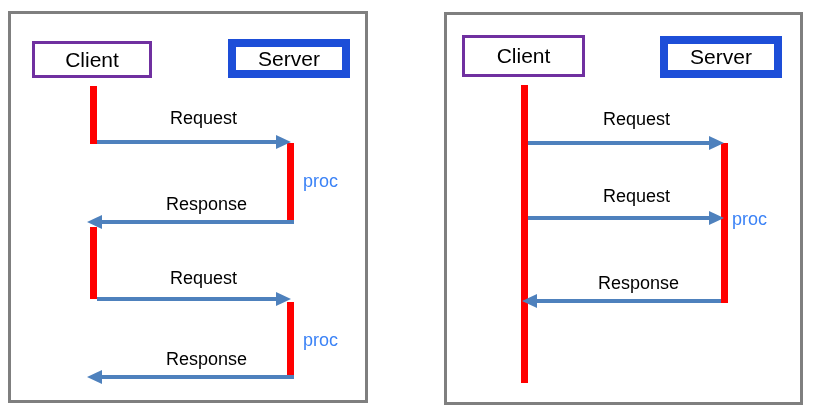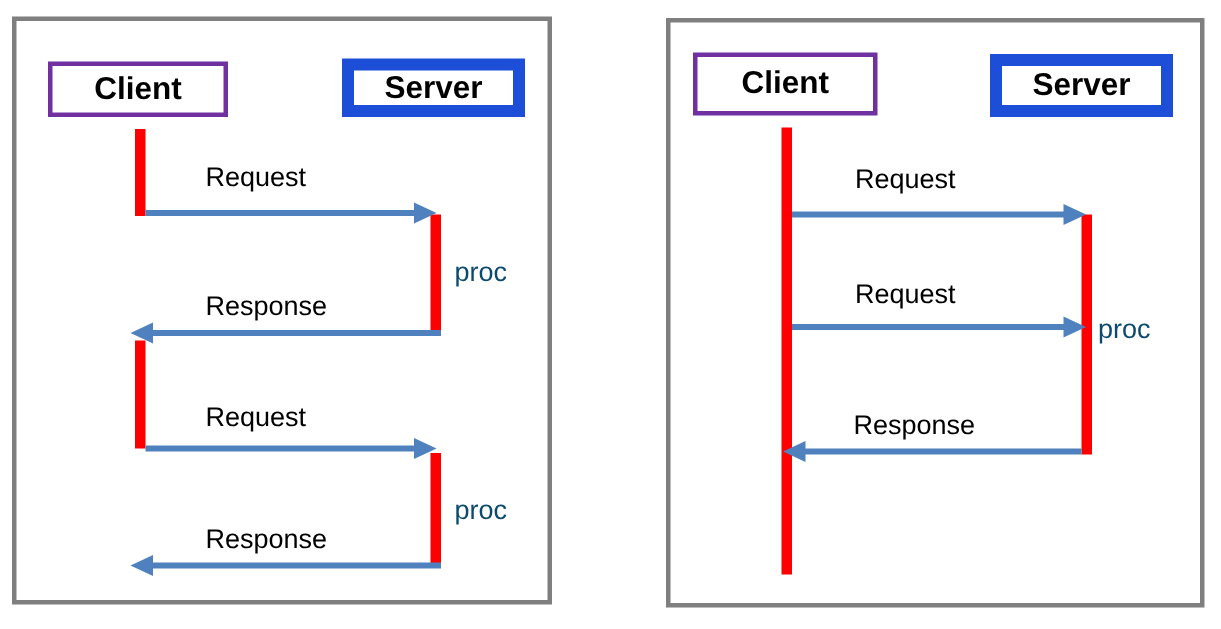--- a/index.html
+++ b/index.html
@@ -4,37 +4,37 @@
 <style>
   * { margin:0; padding:0; box-sizing:border-box; }
   html,body { width:814px; height:419px; background:#ffffff; overflow:hidden;
               font-family:"Liberation Sans", sans-serif; }
 
   .panel { position:absolute; border:3px solid #7f7f7f; background:#ffffff; }
   #panel-left  { left:8px;   top:11px; width:360px; height:392px; }
   #panel-right { left:444px; top:12px; width:359px; height:393px; }
 
   .actor-box { position:absolute; display:flex; align-items:center; justify-content:center;
-               background:#ffffff; font-weight:bold; font-size:21px; color:#000; }
+               background:#ffffff; font-weight:normal; font-size:21px; color:#000; }
   .actor-client { border:3px solid #7030a0; }
   .actor-server { border:8px solid #1d4ed8; }
 
   .bar { position:absolute; width:7px; background:#ff0000; }
 
   .msg { position:absolute; height:4px; }
   .msg .shaft { position:absolute; top:0; bottom:0; background:#4e81bd; }
   .msg.right .shaft { left:0; right:11px; }
   .msg.left  .shaft { left:11px; right:0; }
   .msg .head { position:absolute; top:50%; transform:translateY(-50%); width:0; height:0;
                border-top:7px solid transparent; border-bottom:7px solid transparent; }
   .msg.right .head { right:-1px; border-left:15px solid #4e81bd; }
   .msg.left  .head { left:-1px;  border-right:15px solid #4e81bd; }
 
-  .msg-label { position:absolute; font-size:18px; color:#000; text-align:left; white-space:nowrap; }
-  .proc-label { position:absolute; font-size:18px; color:#0c4a6e; white-space:nowrap; }
+  .msg-label { position:absolute; font-size:18px; color:#000; text-align:right; white-space:nowrap; }
+  .proc-label { position:absolute; font-size:18px; color:#3b82f6; white-space:nowrap; }
 </style>
 </head>
 <body>
 
 <div class="panel" id="panel-left">
 
   <div class="actor-box actor-client" style="left:21px; top:27px; width:120px; height:37px;">
     <span>Client</span>
   </div>
   <div class="actor-box actor-server" style="left:217px; top:25px; width:122px; height:39px;">

